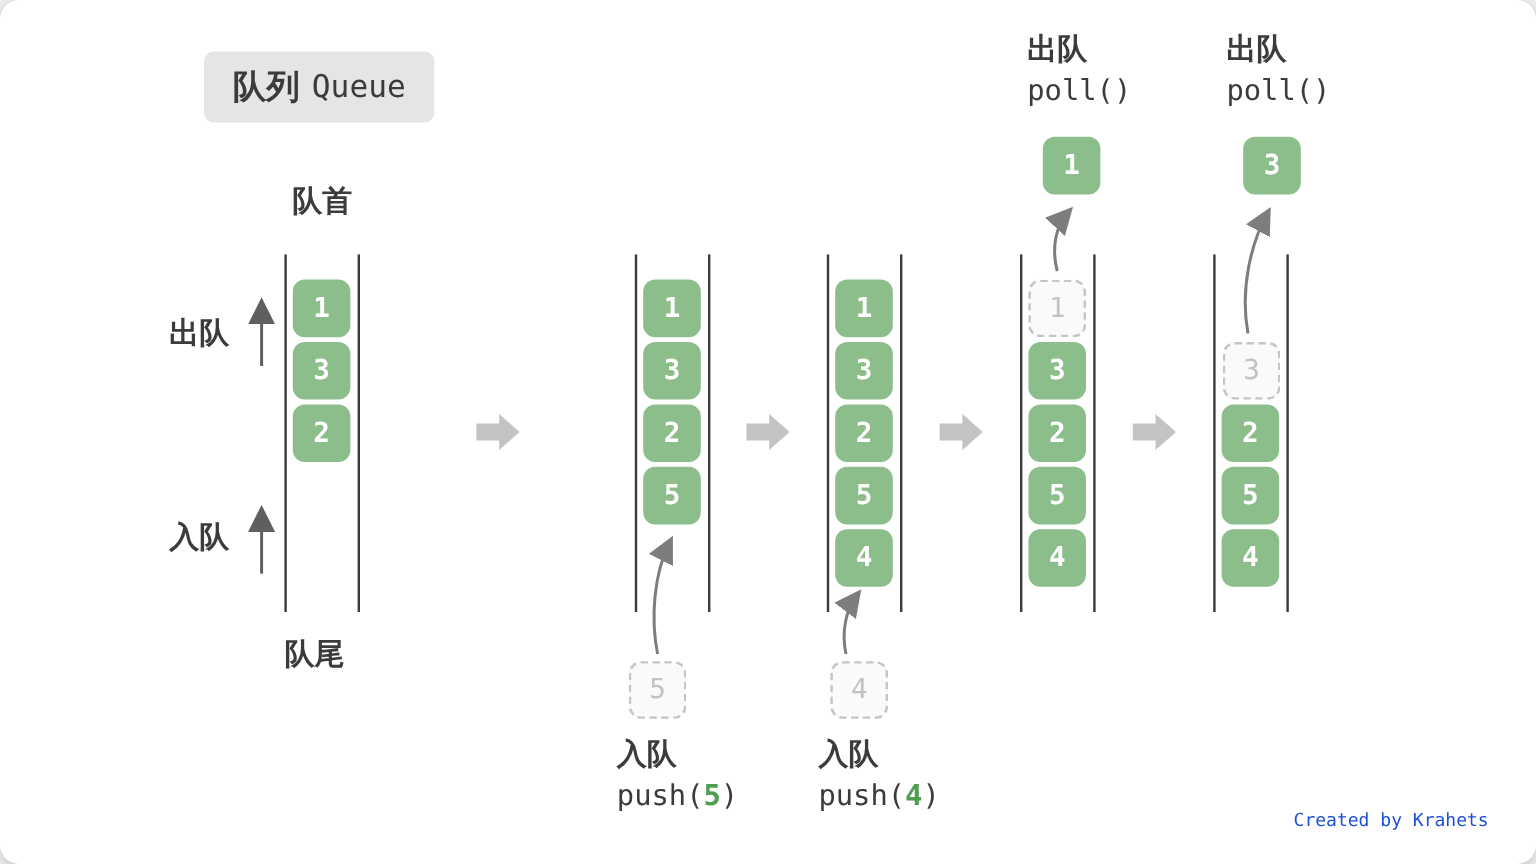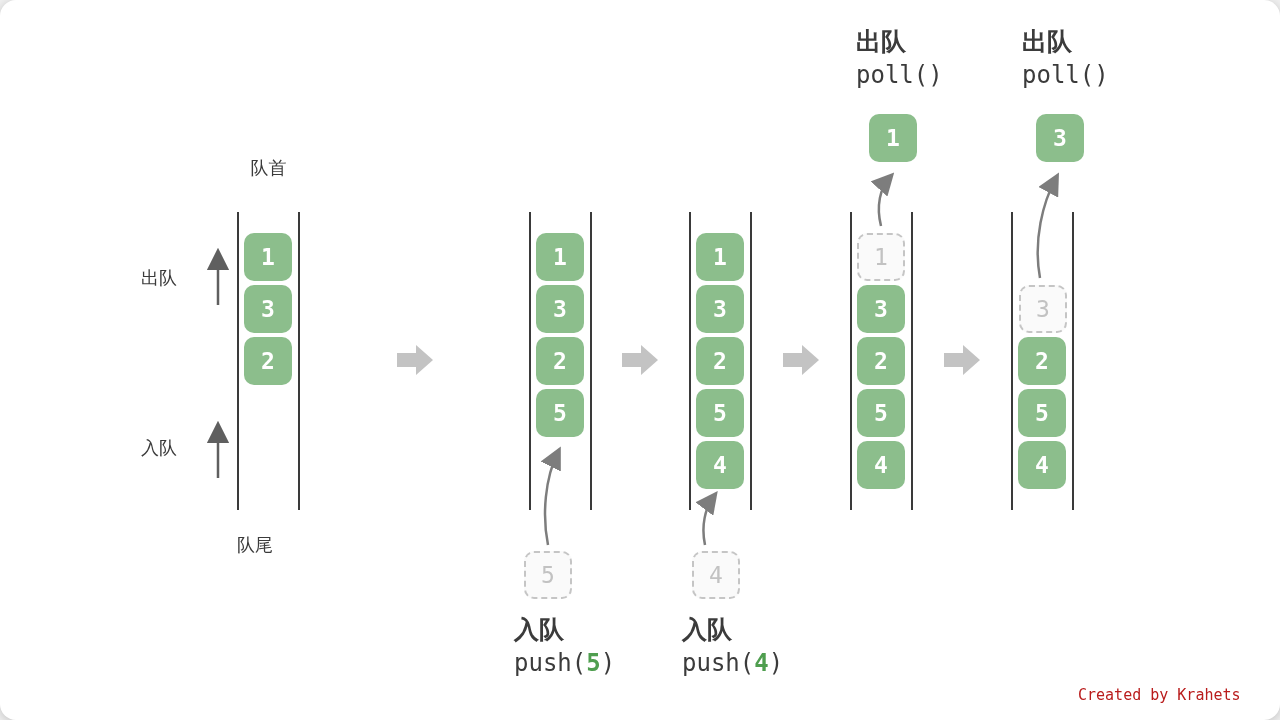--- a/index.html
+++ b/index.html
@@ -16,35 +16,39 @@
   
   .rails{border-left:2px solid #3a3a3a;border-right:2px solid #3a3a3a;width:63px;height:298px;top:212px;box-sizing:border-box;}
 
   
   .cell{width:48px;height:48px;border-radius:10px;background:#8CBE8C;color:#ffffff;
         font-family:"DejaVu Sans Mono","Liberation Mono",monospace;font-size:23px;font-weight:700;
         display:flex;align-items:center;justify-content:center;}
   .cell.dashed{background:#fafafa;border:2px dashed #c5c5c5;color:#c2c2c2;font-weight:500;box-sizing:border-box;}
 
   
-  .cjk{font-size:18px;font-weight:400;color:#3b3b3b;line-height:30px;white-space:nowrap;}
+  .cjk{font-size:25px;font-weight:700;color:#3b3b3b;line-height:30px;white-space:nowrap;}
   .oplabel .cjk-line{font-size:25px;font-weight:600;color:#3b3b3b;line-height:34px;white-space:nowrap;}
   .oplabel .code-line{font-family:"DejaVu Sans Mono","Liberation Mono",monospace;font-size:24px;color:#3b3b3b;
                       line-height:34px;white-space:nowrap;font-weight:500;}
   .code-line .arg{color:#4F9E4F;font-weight:700;}
 
-  .watermark{font-family:"DejaVu Sans Mono","Liberation Mono",monospace;font-size:15px;color:#b91c1c;white-space:nowrap;margin-top:12px;}
+  .watermark{font-family:"DejaVu Sans Mono","Liberation Mono",monospace;font-size:15px;color:#1d4ed8;white-space:nowrap;}
 
   .overlay{left:0;top:0;width:1280px;height:720px;pointer-events:none;}
 </style>
 </head>
 <body>
 
 <div class="canvas">
 
+  <div class="abs badge">
+    <span class="zh">队列</span>
+    <span class="en">Queue</span>
+  </div>
 
   <div class="abs cjk" style="left:237px;top:153px;width:63px;text-align:center;">队首</div>
   <div class="abs cjk" style="left:237px;top:530px;width:63px;text-align:left;">队尾</div>
 
   <div class="abs cjk" style="left:141px;top:263px;">出队</div>
   <div class="abs cjk" style="left:141px;top:433px;">入队</div>
 
   <div class="abs rails" style="left:237px;"></div>
   <div class="abs rails" style="left:529px;"></div>
   <div class="abs rails" style="left:689px;"></div>

